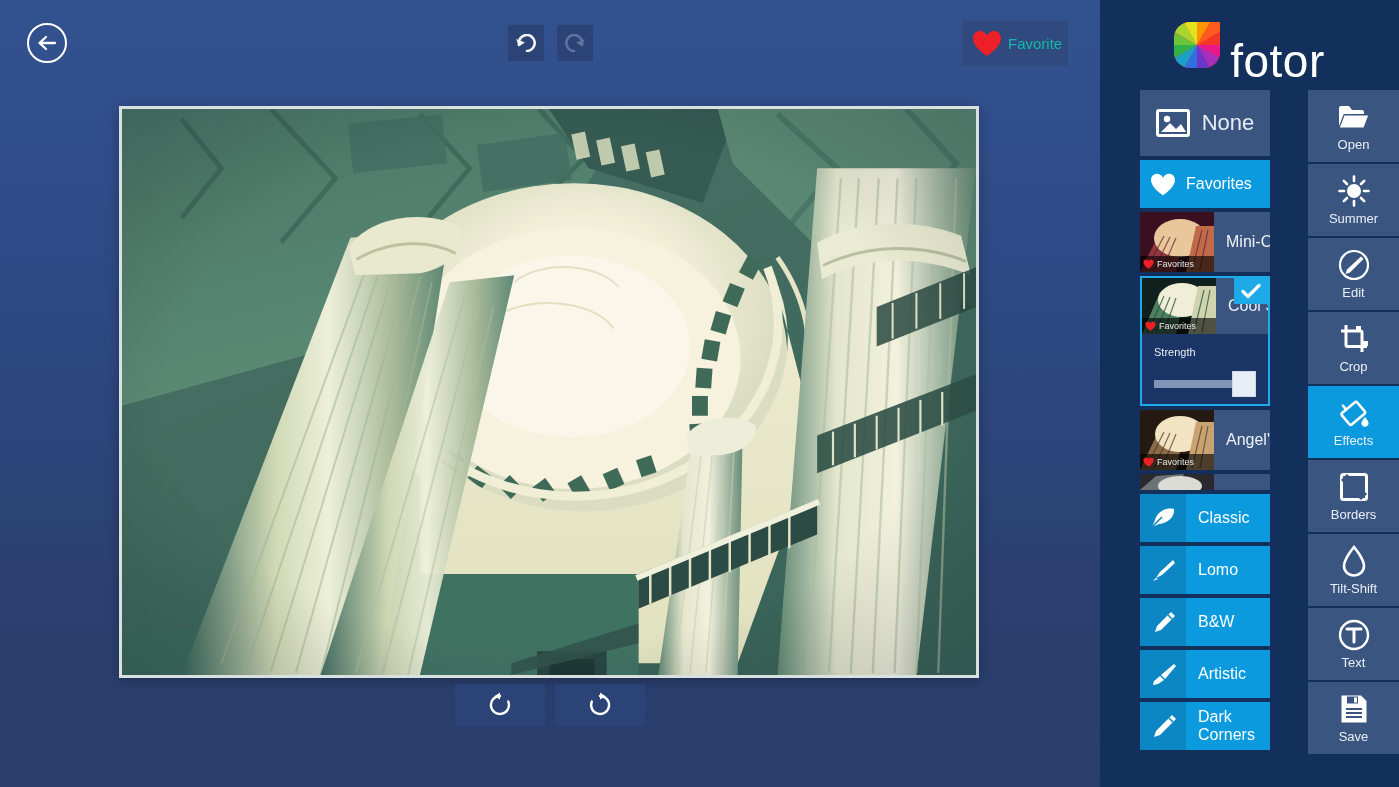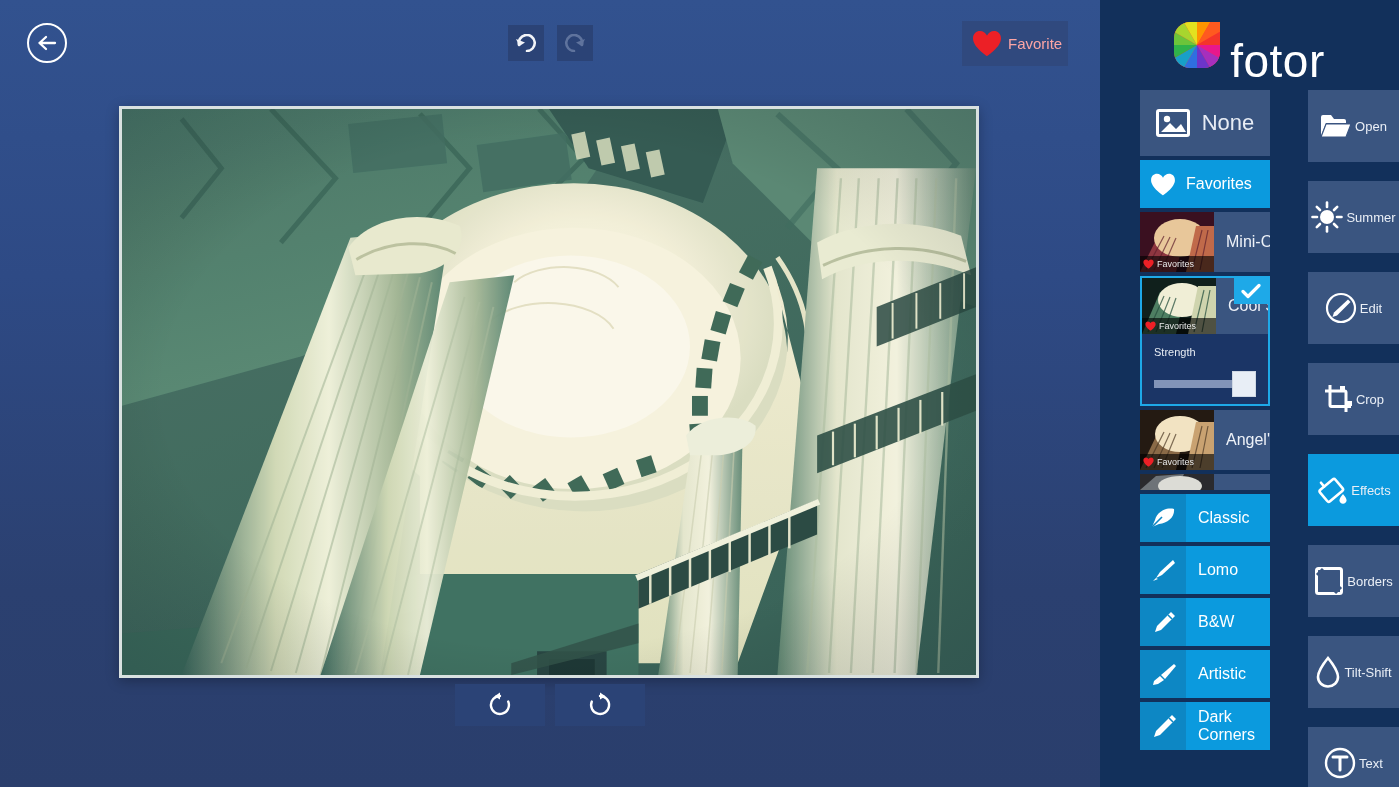--- a/index.html
+++ b/index.html
@@ -29,21 +29,21 @@
   }
   #undo-button { left:508px; }
   #redo-button { left:557px; }
 
   #favorite-button {
     position:absolute; left:962px; top:21px; width:106px; height:45px;
     background:#30497e;
     display:flex; align-items:center; gap:6px; padding-left:10px;
     cursor:pointer;
   }
-  #favorite-button .lbl { font-size:15px; color:#fca5a5; }
+  #favorite-button .lbl { font-size:15px; color:#14b8a6; }
 
   
   #photo-frame {
     position:absolute; left:119px; top:106px; width:860px; height:572px;
     border:3px solid rgba(255,255,255,0.82);
     box-shadow: 0 3px 12px rgba(0,0,0,0.28);
     overflow:hidden;
     background:#2e5a52;
   }
   #photo-canvas { width:100%; height:100%; display:block; }
@@ -145,23 +145,23 @@
   #strength-thumb {
     position:absolute; top:13px; width:24px; height:26px;
     background:#e8eef6; border:1px solid #cfd8e4; cursor:pointer;
   }
 
   
   #toolbar {
     position:absolute; left:1308px; top:90px; width:91px; height:697px;
   }
   .tool {
-    width:91px; height:72px; margin-bottom:19px;
+    width:91px; height:72px; margin-bottom:2px;
     background:#3a5580;
-    display:flex; flex-direction:row; align-items:center; justify-content:center; gap:3px;
+    display:flex; flex-direction:column; align-items:center; justify-content:center; gap:3px;
     cursor:pointer;
   }
   .tool .ico { height:34px; display:flex; align-items:center; justify-content:center; }
   .tool .lbl { font-size:13px; color:#eaeff6; }
   .tool.active { background:#0b9ade; }
   svg { display:block; }
 </style>
 </head>
 <body>
 

